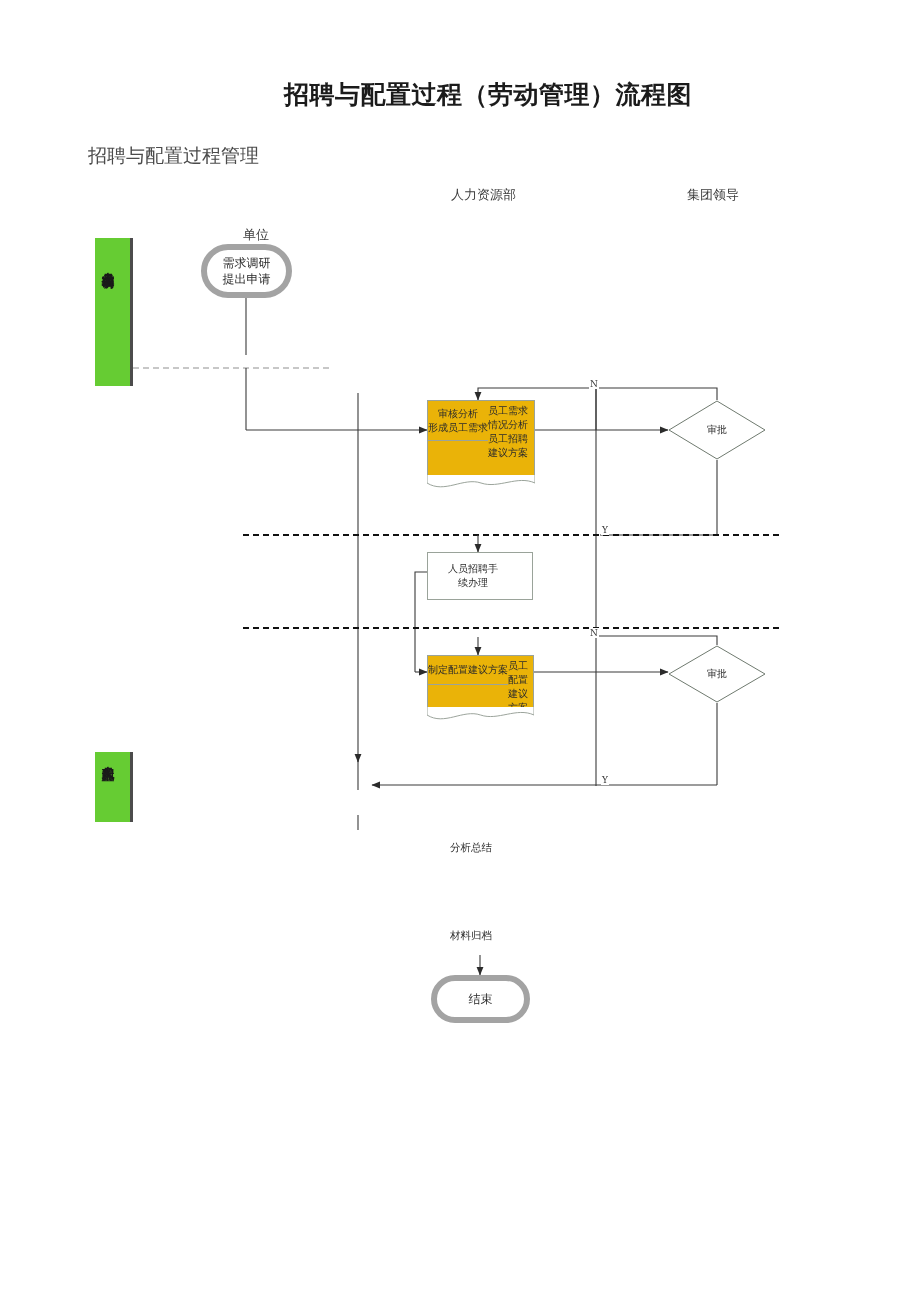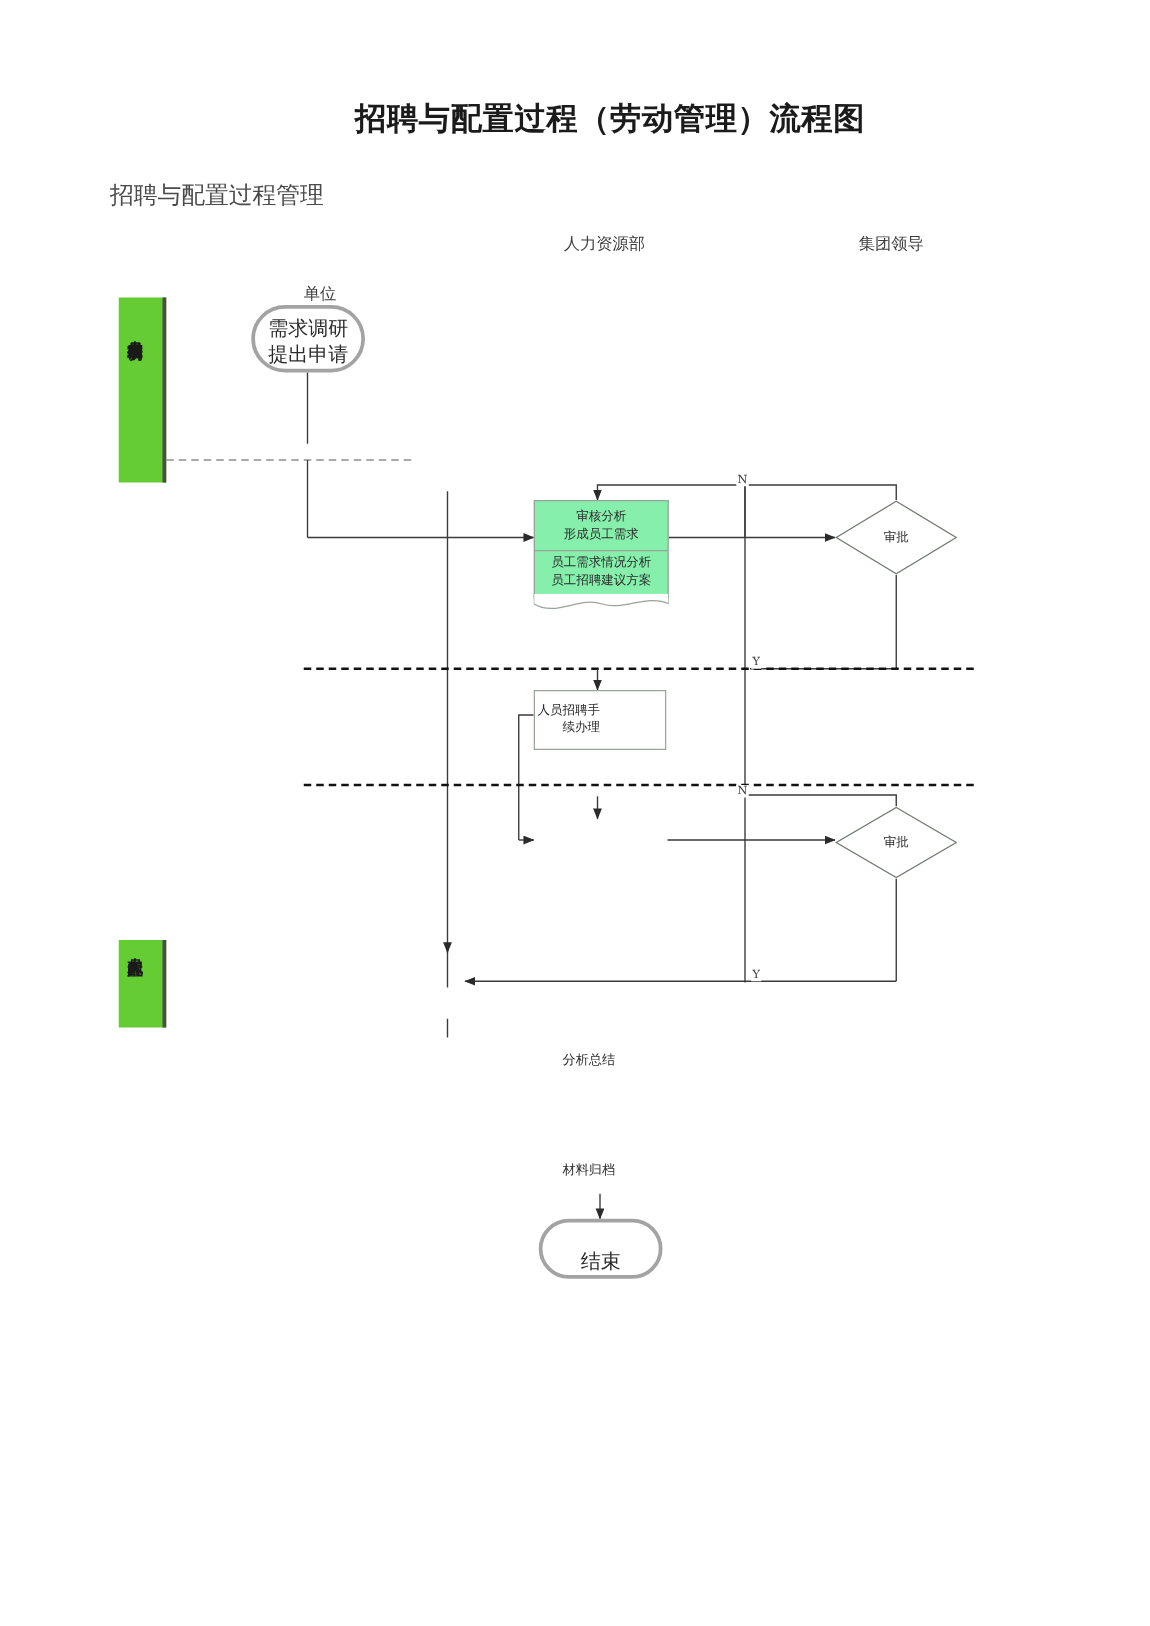--- a/index.html
+++ b/index.html
@@ -80,39 +80,38 @@
     display: flex;
     align-items: center;
     justify-content: center;
     text-align: center;
     font-family: "DejaVu Serif", "Liberation Serif", serif;
     color: #2b2b2b;
     background: #ffffff;
     z-index: 5;
   }
   .terminator {
-    border: 3px solid #a3a3a3;
+    border: 6px solid #a3a3a3;
     border-radius: 999px;
-    font-size: 16px;
+    font-size: 12px;
     line-height: 1.35;
-    align-items: flex-end;
   }
   .process {
     border: 1px solid #9aa39a;
     font-size: 10px;
     line-height: 1.4;
   }
   .process-split {
     position: absolute;
     box-sizing: border-box;
     border: 1px solid #9aa39a;
-    background: #86efac;
+    background: #eab308;
     z-index: 5;
     display: flex;
-    flex-direction: column;
+    flex-direction: row;
   }
   .process-split .top-part {
     flex: 0 0 auto;
     display: flex;
     align-items: center;
     justify-content: center;
     text-align: center;
     font-family: "DejaVu Serif", "Liberation Serif", serif;
     font-size: 10px;
     line-height: 1.4;
@@ -287,27 +286,36 @@
   <div class="decision-wrap" style="left:668px; top:400px; width:98px; height:60px;">
     <svg width="98" height="60" viewBox="0 0 98 60">
       <polygon points="49,1 97,30 49,59 1,30" fill="#ffffff" stroke="#6f7a6f" stroke-width="1"></polygon>
     </svg>
     <div class="decision-text">审批</div>
   </div>
 
   <div class="branch-label" style="left:589px; top:379px;">N</div>
   <div class="branch-label" style="left:601px; top:525px;">Y</div>
 
-  <div class="node process" style="left:427px; top:552px; width:106px; height:48px; justify-content:flex-start; padding-left:2px; text-align:right;">
+  <div class="node process" style="left:427px; top:552px; width:106px; height:48px; justify-content:flex-start; padding-left:20px; text-align:center;">
     <span>
       <span>人员招聘手</span><br>
       <span>续办理</span>
     </span>
   </div>
 
+  <div class="process-split" style="left:427px; top:655px; width:107px; height:56px;">
+    <div class="top-part" style="height:28px;">制定配置建议方案</div>
+    <div class="bottom-part">员工配置建议方案</div>
+    <svg class="doc-wave" viewBox="0 0 110 16" preserveAspectRatio="none">
+      <path d="M0,0 L0,8 C18,19 37,2 55,8 C73,14 92,0 110,8 L110,0 Z" fill="#ffffff" stroke="none"></path>
+      <path d="M0,8 C18,19 37,2 55,8 C73,14 92,0 110,8" fill="none" stroke="#9aa39a" stroke-width="1"></path>
+      <path d="M0,0 L0,8 M110,0 L110,8" fill="none" stroke="#9aa39a" stroke-width="1"></path>
+    </svg>
+  </div>
 
   <div class="decision-wrap" style="left:668px; top:645px; width:98px; height:58px;">
     <svg width="98" height="58" viewBox="0 0 98 58">
       <polygon points="49,1 97,29 49,57 1,29" fill="#ffffff" stroke="#6f7a6f" stroke-width="1"></polygon>
     </svg>
     <div class="decision-text">审批</div>
   </div>
 
   <div class="branch-label" style="left:589px; top:628px;">N</div>
   <div class="branch-label" style="left:601px; top:775px;">Y</div>

